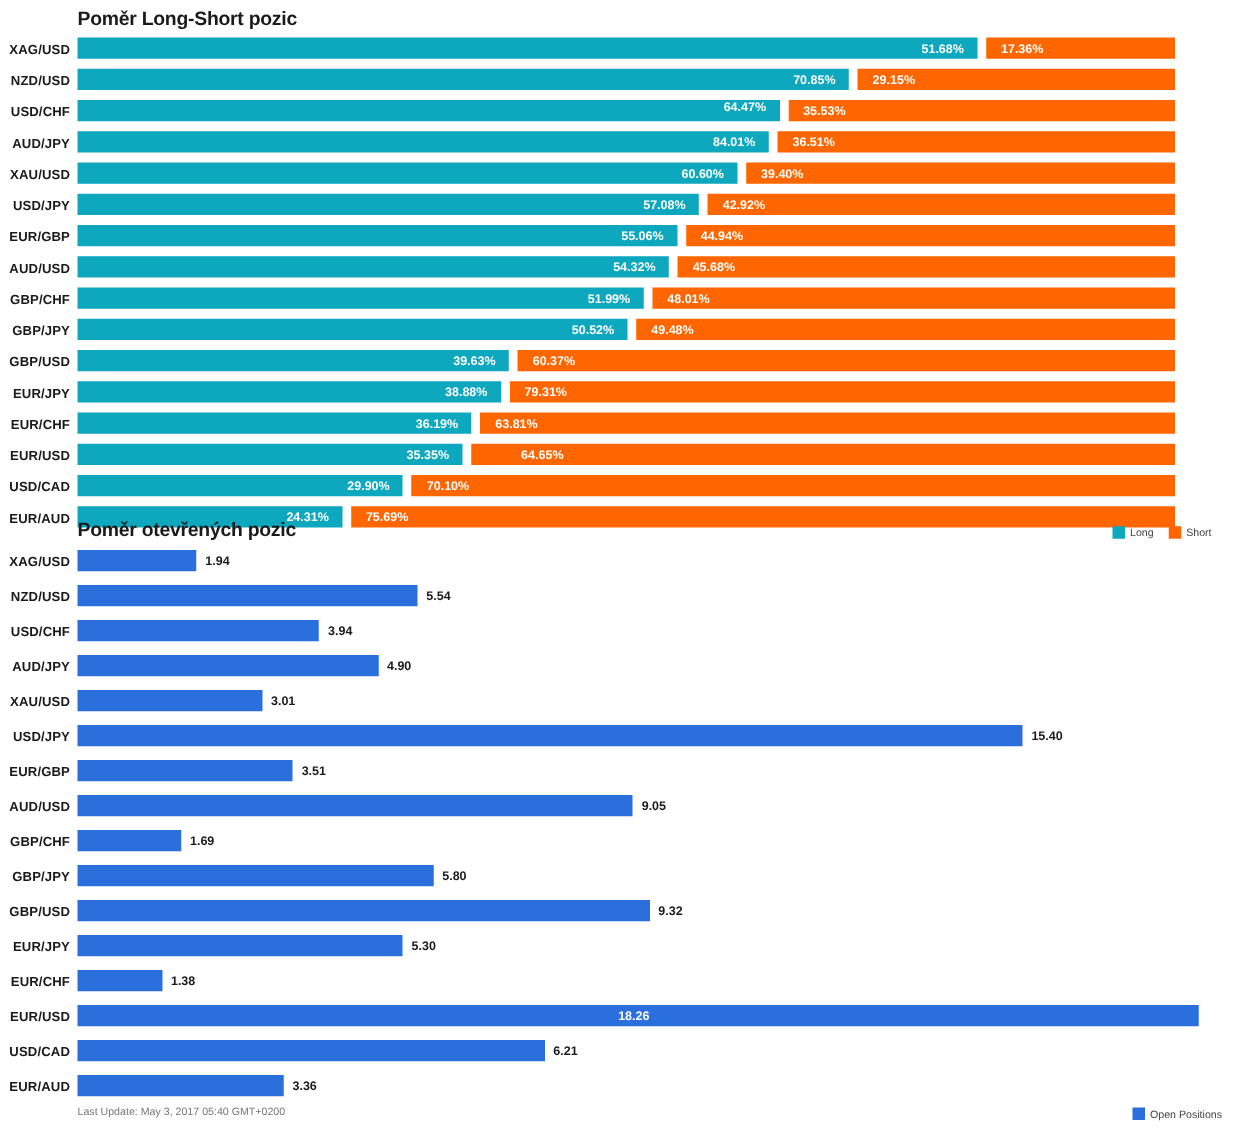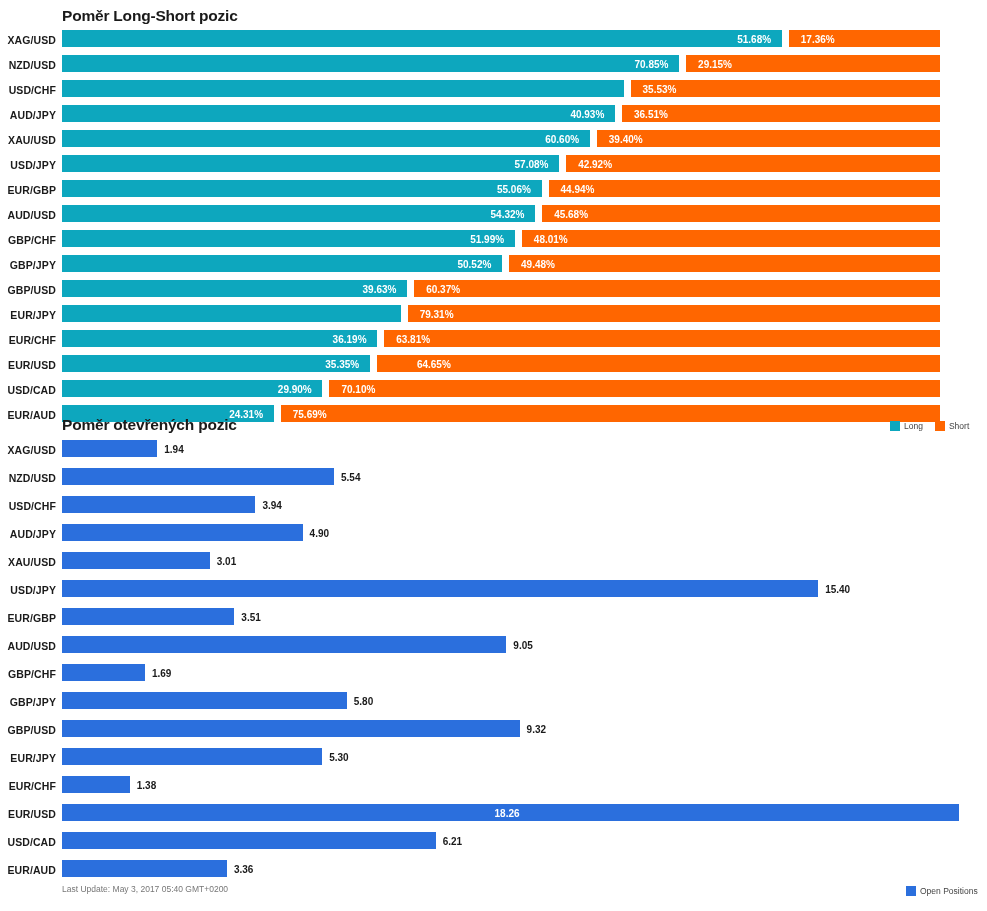--- a/index.html
+++ b/index.html
@@ -94,28 +94,28 @@
         <div class="row-label" style="top: 4px;">NZD/USD</div>
         <div class="bar" style="left: 62px; width: 617.103px; height: 17px; top: 0px; background: rgb(13, 167, 190);"></div>
         <div class="bar" style="left: 686.103px; width: 253.896px; height: 17px; top: 0px; background: rgb(255, 102, 0);"></div>
         <div class="bar-value inside" style="left: 634.503px; top: 4px;">70.85%</div>
         <div class="bar-value inside" style="left: 698.103px; top: 4px;">29.15%</div>
       </div>
       <div class="row" style="top: 80px; height: 17px;">
         <div class="row-label" style="top: 4px;">USD/CHF</div>
         <div class="bar" style="left: 62px; width: 561.534px; height: 17px; top: 0px; background: rgb(13, 167, 190);"></div>
         <div class="bar" style="left: 630.534px; width: 309.466px; height: 17px; top: 0px; background: rgb(255, 102, 0);"></div>
-        <div class="bar-value inside" style="left: 578.934px; top: 16px; font-style: italic;">64.47%</div>
+        <div class="bar-value inside" style="left: 578.934px; top: 1px;">64.47%</div>
         <div class="bar-value inside" style="left: 642.534px; top: 4px;">35.53%</div>
       </div>
       <div class="row" style="top: 105px; height: 17px;">
         <div class="row-label" style="top: 4px;">AUD/JPY</div>
         <div class="bar" style="left: 62px; width: 552.998px; height: 17px; top: 0px; background: rgb(13, 167, 190);"></div>
         <div class="bar" style="left: 621.998px; width: 318.002px; height: 17px; top: 0px; background: rgb(255, 102, 0);"></div>
-        <div class="bar-value inside" style="left: 570.398px; top: 4px;">40.93%</div>
+        <div class="bar-value inside" style="left: 570.398px; top: 4px;">84.01%</div>
         <div class="bar-value inside" style="left: 633.998px; top: 4px;">36.51%</div>
       </div>
       <div class="row" style="top: 130px; height: 17px;">
         <div class="row-label" style="top: 4px;">XAU/USD</div>
         <div class="bar" style="left: 62px; width: 527.826px; height: 17px; top: 0px; background: rgb(13, 167, 190);"></div>
         <div class="bar" style="left: 596.826px; width: 343.174px; height: 17px; top: 0px; background: rgb(255, 102, 0);"></div>
         <div class="bar-value inside" style="left: 545.226px; top: 4px;">60.60%</div>
         <div class="bar-value inside" style="left: 608.826px; top: 4px;">39.40%</div>
       </div>
       <div class="row" style="top: 155px; height: 17px;">
@@ -157,21 +157,21 @@
         <div class="row-label" style="top: 4px;">GBP/USD</div>
         <div class="bar" style="left: 62px; width: 345.177px; height: 17px; top: 0px; background: rgb(13, 167, 190);"></div>
         <div class="bar" style="left: 414.177px; width: 525.823px; height: 17px; top: 0px; background: rgb(255, 102, 0);"></div>
         <div class="bar-value inside" style="left: 362.577px; top: 4px;">39.63%</div>
         <div class="bar-value inside" style="left: 426.177px; top: 4px;">60.37%</div>
       </div>
       <div class="row" style="top: 305px; height: 17px;">
         <div class="row-label" style="top: 4px;">EUR/JPY</div>
         <div class="bar" style="left: 62px; width: 338.645px; height: 17px; top: 0px; background: rgb(13, 167, 190);"></div>
         <div class="bar" style="left: 407.645px; width: 532.355px; height: 17px; top: 0px; background: rgb(255, 102, 0);"></div>
-        <div class="bar-value inside" style="left: 356.045px; top: 16px;">38.88%</div>
+        <div class="bar-value inside" style="left: 356.045px; top: 4px;">38.88%</div>
         <div class="bar-value inside" style="left: 419.645px; top: 4px;">79.31%</div>
       </div>
       <div class="row" style="top: 330px; height: 17px;">
         <div class="row-label" style="top: 4px;">EUR/CHF</div>
         <div class="bar" style="left: 62px; width: 315.215px; height: 17px; top: 0px; background: rgb(13, 167, 190);"></div>
         <div class="bar" style="left: 384.215px; width: 555.785px; height: 17px; top: 0px; background: rgb(255, 102, 0);"></div>
         <div class="bar-value inside" style="left: 332.615px; top: 4px;">36.19%</div>
         <div class="bar-value inside" style="left: 396.215px; top: 4px;">63.81%</div>
       </div>
       <div class="row" style="top: 355px; height: 17px;">

